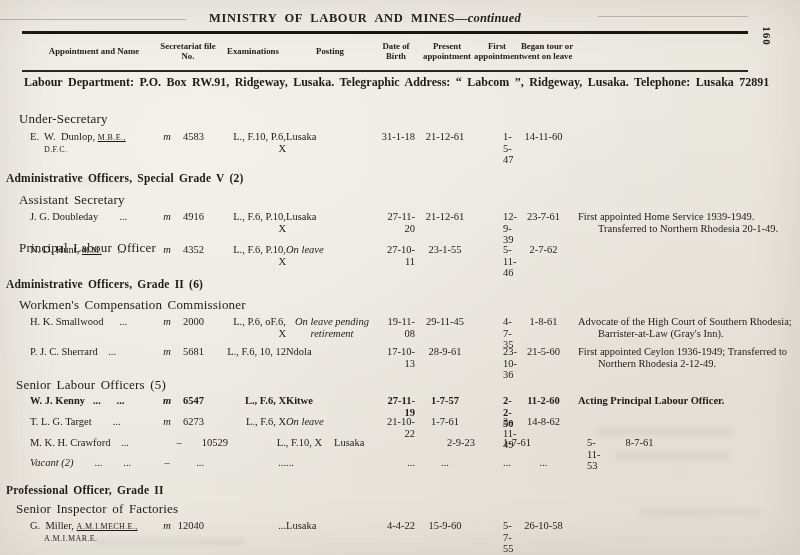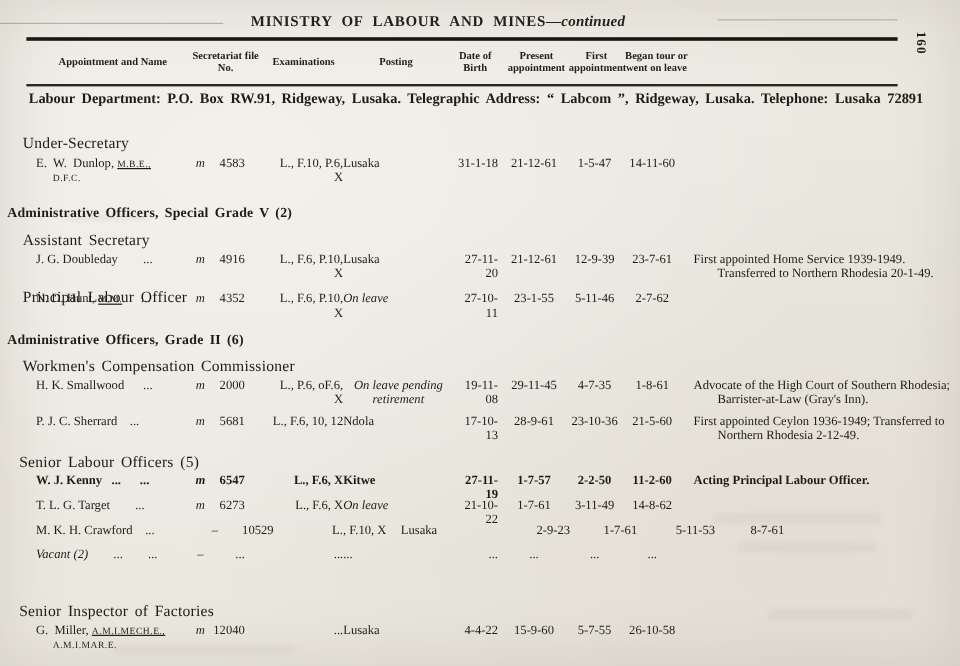--- a/index.html
+++ b/index.html
@@ -33,21 +33,21 @@
   .c{min-width:0;}
   .cname{white-space:pre;}
   .cname .sc{font-size:8px;letter-spacing:0.4px;text-decoration:underline;}
   .name2{padding-left:14px;font-size:8px;letter-spacing:0.4px;}
   .cm{text-align:center;font-style:italic;}
   .cfile{text-align:right;padding-right:6px;}
   .cexams{text-align:right;}
   .cpost{padding-left:0;}
   .cdob{text-align:right;padding-right:7px;}
   .cpres{text-align:center;padding-right:8px;}
-  .cfirst{text-align:center;padding-right:7px;}
+  .cfirst{text-align:left;padding-right:7px;margin-left:27px;}
   .cbegan{text-align:center;padding-right:7px;}
   .cremarks{padding-left:26px;text-indent:-20px;}
   .it{font-style:italic;}
   .ctr{text-align:center;}
   .ghost{position:absolute;filter:blur(2px);background:rgba(95,90,78,0.06);border-radius:3px;pointer-events:none;}
 </style>
 </head>
 <body>
 
 <div class="page">
@@ -220,20 +220,21 @@
         <div>...</div>
       </div>
     <div class="c cpost">...</div>
     <div class="c cdob">...</div>
     <div class="c cpres">...</div>
     <div class="c cfirst">...</div>
     <div class="c cbegan">...</div>
     <div class="c cremarks"></div>
   </div>
 
+  <div class="h1" style="top:484px;">Professional Officer, Grade II</div>
   <div class="h2" style="top:501px;left:16px;">Senior Inspector of Factories</div>
 
   <div class="row" style="top:520px;">
     <div class="c cname"><div><span>G.  Miller, </span><span class="sc">A.M.I.MECH.E.,</span><span></span></div><div class="name2">A.M.I.MAR.E.</div></div>
     <div class="c cm">m</div>
     <div class="c cfile">12040</div>
     <div class="c cexams">
         <div>...</div>
       </div>
     <div class="c cpost">Lusaka</div>

